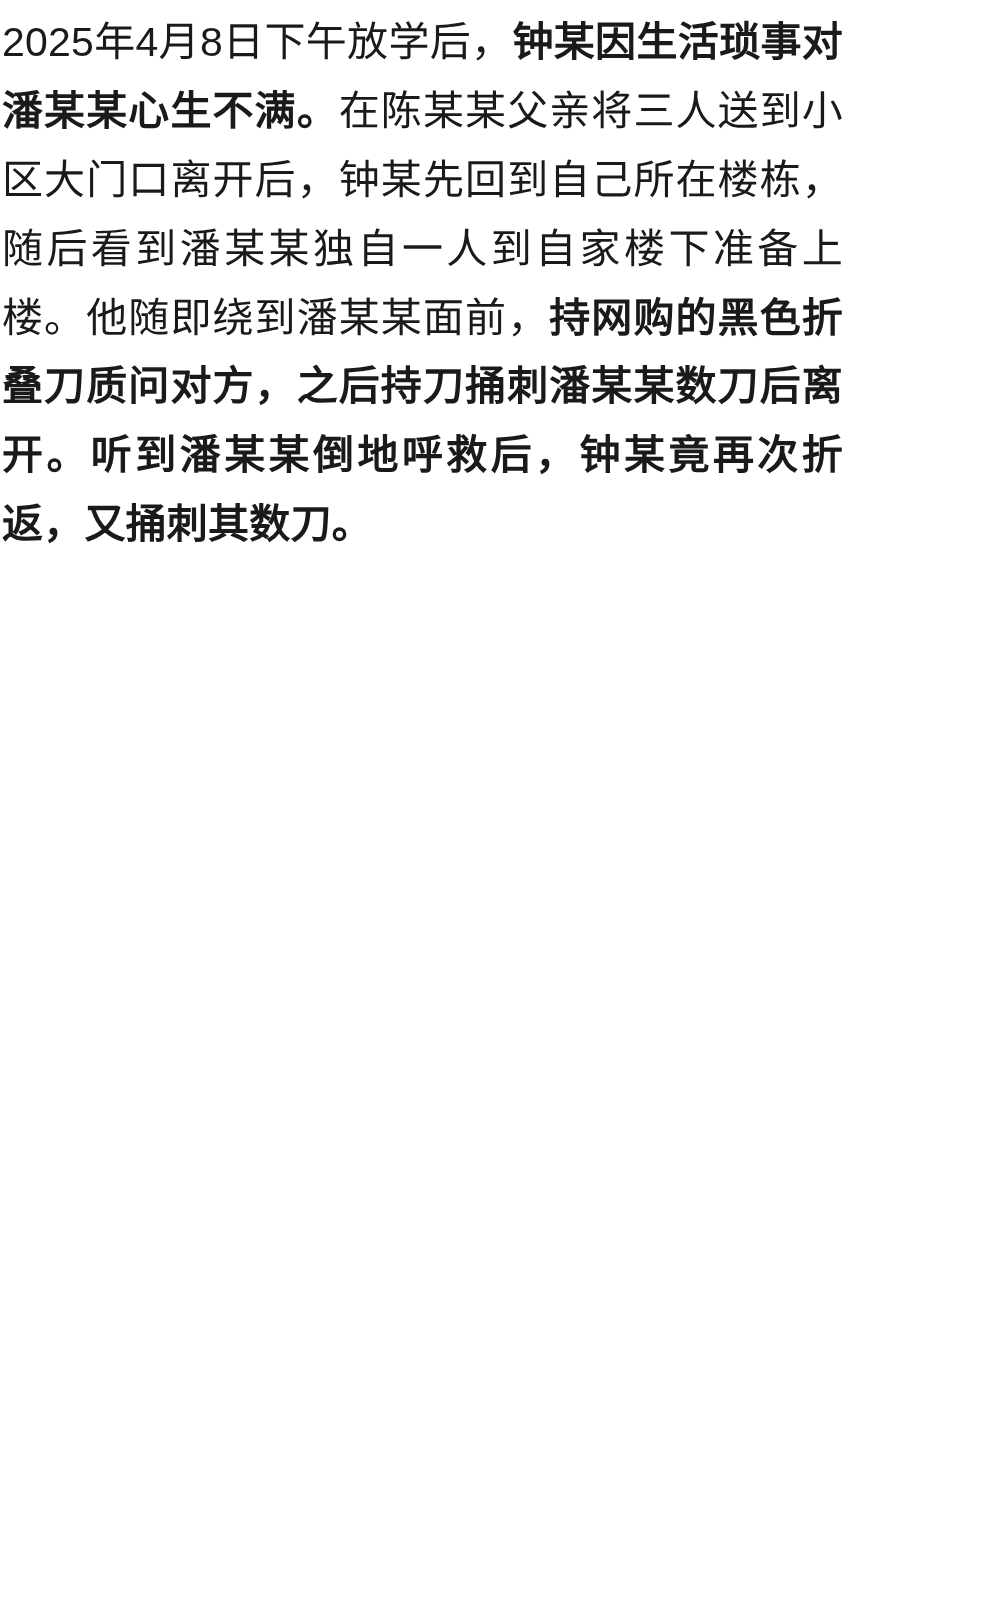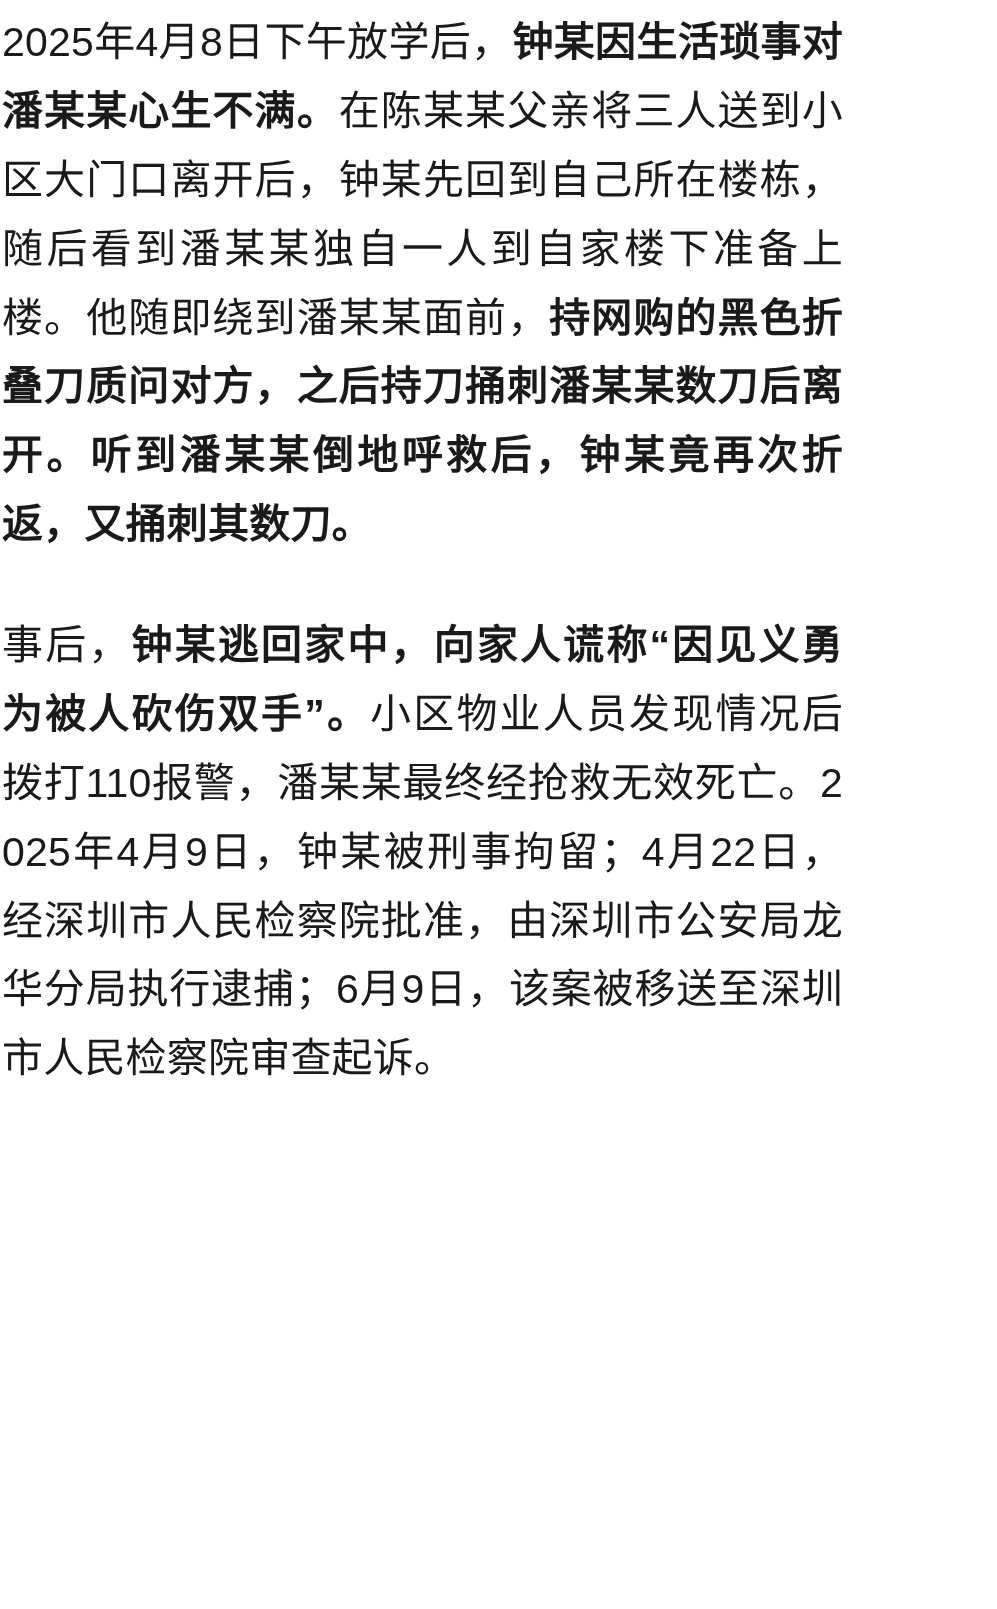--- a/index.html
+++ b/index.html
@@ -45,18 +45,15 @@
 </head>
 <body>
 
 <div class="page">
   <div class="article">
 
     <p class="para">
       <span class="n">2025年4月8日下午放学后，</span><span class="b">钟某因生活琐事对潘某某心生不满。</span><span class="n">在陈某某父亲将三人送到小区大门口离开后，钟某先回到自己所在楼栋，随后看到潘某某独自一人到自家楼下准备上楼。他随即绕到潘某某面前，</span><span class="b">持网购的黑色折叠刀质问对方，之后持刀捅刺潘某某数刀后离开。听到潘某某倒地呼救后，钟某竟再次折返，又捅刺其数刀。</span>
     </p>
 
-    <p class="para">
-      <span class="n">事后，</span><span class="b">钟某逃回家中，向家人谎称“因见义勇为被人砍伤双手”。</span><span class="n">小区物业人员发现情况后拨打110报警，潘某某最终经抢救无效死亡。2025年4月9日，钟某被刑事拘留；4月22日，经深圳市人民检察院批准，由深圳市公安局龙华分局执行逮捕；6月9日，该案被移送至深圳市人民检察院审查起诉。</span>
-    </p>
 
   </div>
 </div>
 
 </body></html>

